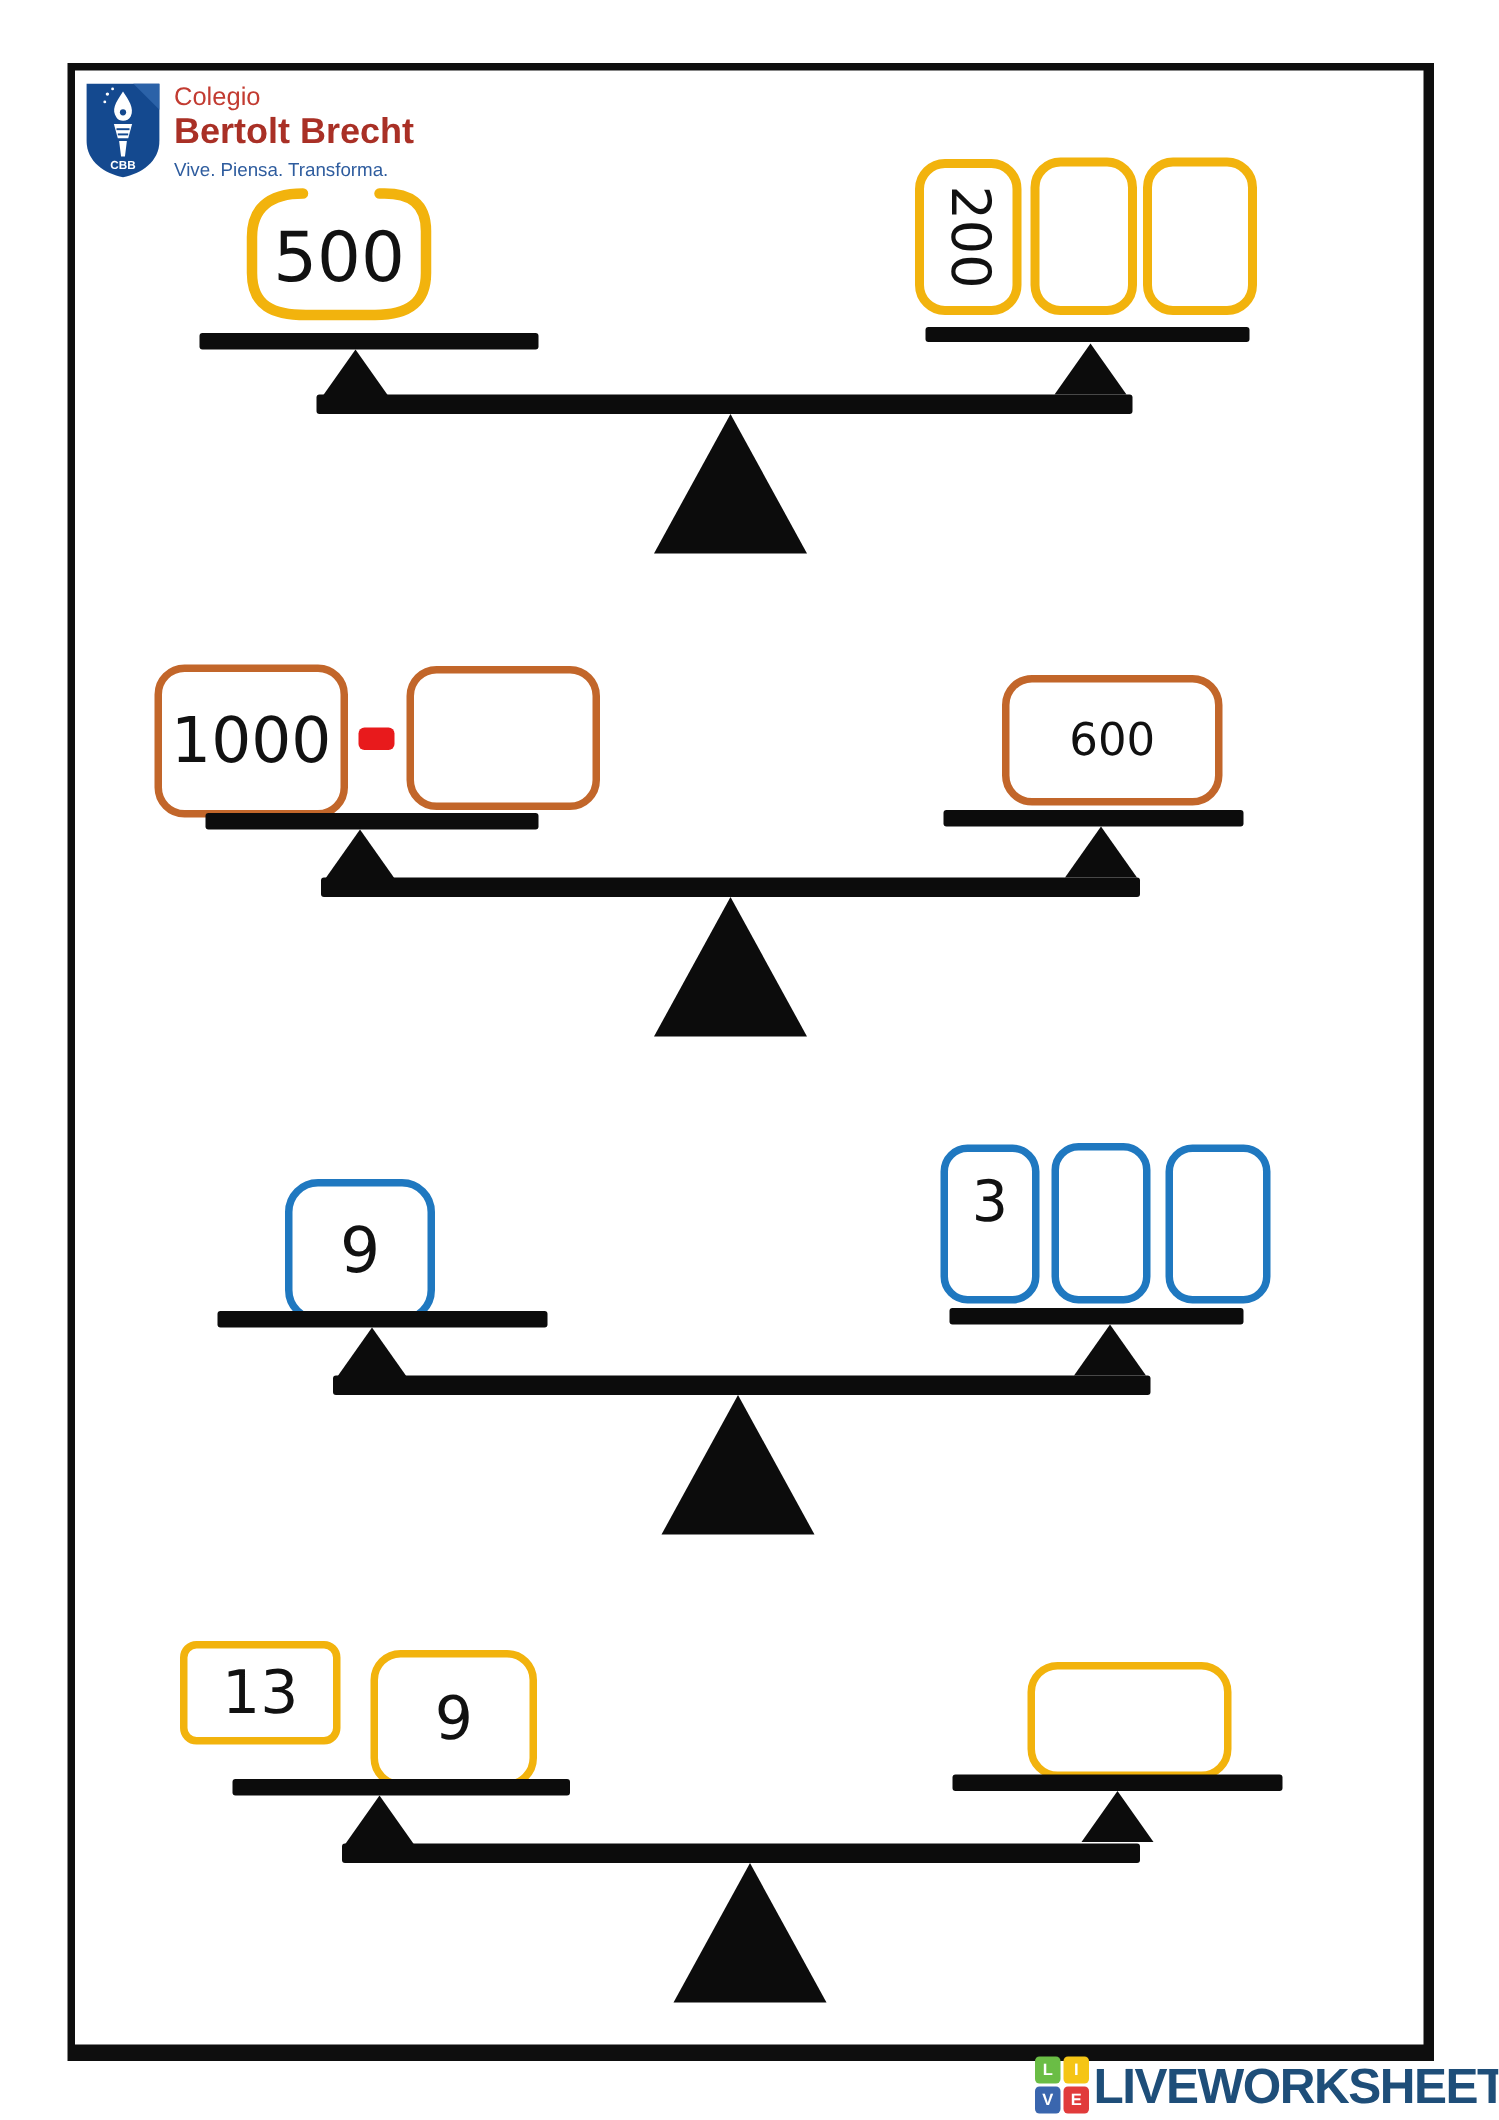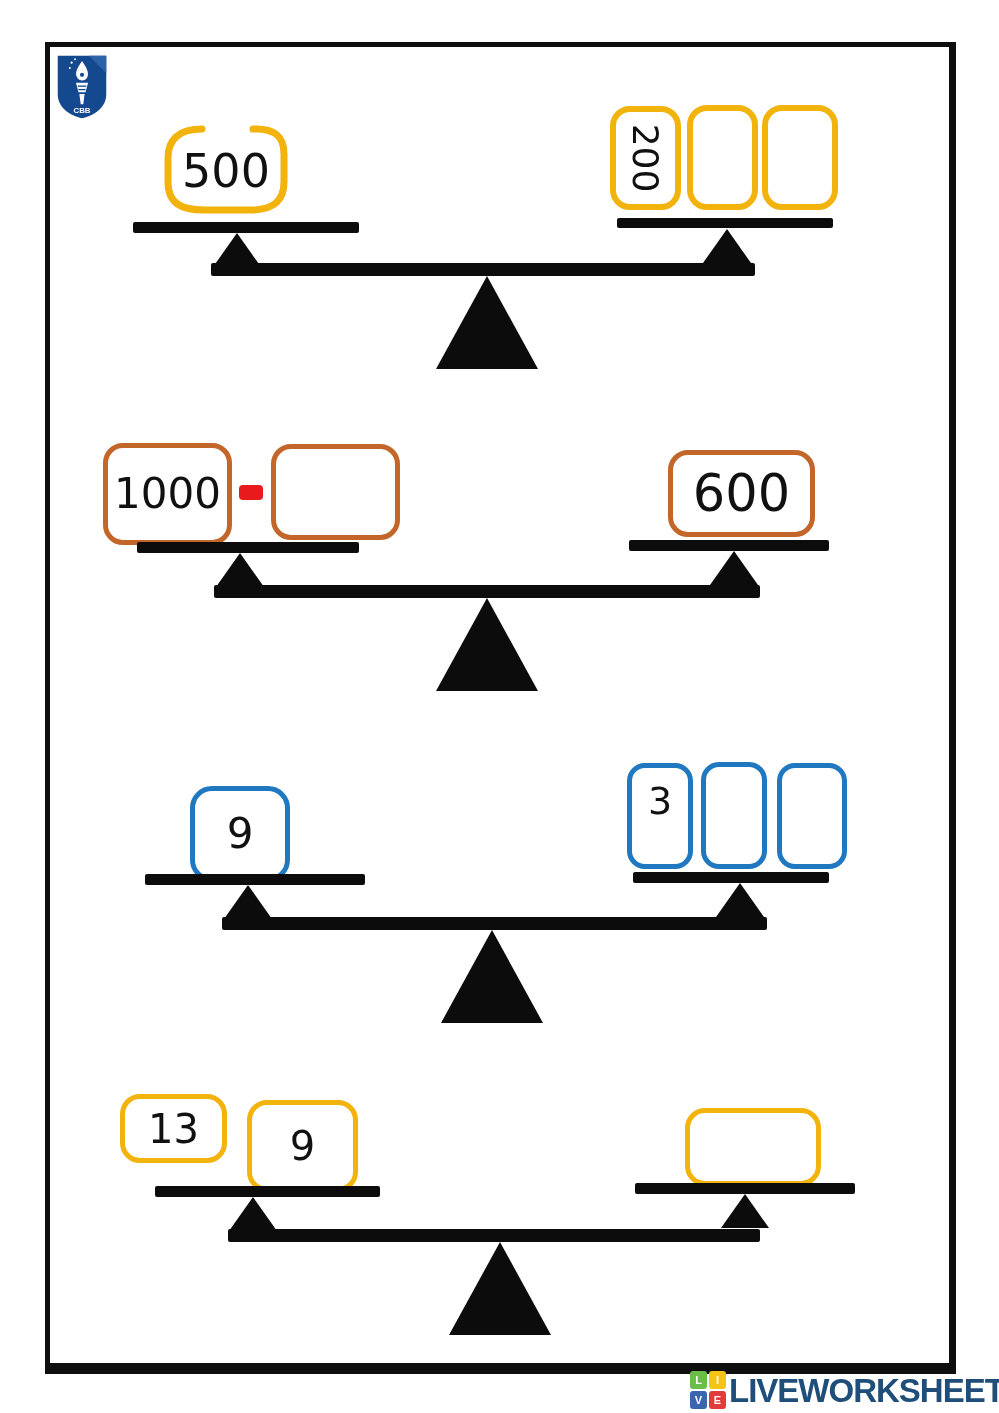--- a/index.html
+++ b/index.html
@@ -48,21 +48,21 @@
   .b1-plank-r{left:617px;top:218px;width:216px;height:10px;}
   .b1-ful-l{left:213px;top:233px;}
   .b1-ful-r{left:703px;top:229px;}
   .b1-beam{left:211px;top:263px;width:544px;height:13px;}
   .b1-pivot{left:436px;top:276px;}
   
   .b2-box1{left:103px;top:443px;width:129px;height:102px;}
   .b2-box1 span{font-size:42px;}
   .b2-box2{left:271px;top:444px;width:129px;height:96px;}
   .b2-boxr{left:668px;top:450px;width:147px;height:87px;}
-  .b2-boxr span{font-size:51px;}
+  .b2-boxr span{font-size:30px;}
   .b2-plank-l{left:137px;top:542px;width:222px;height:11px;}
   .b2-plank-r{left:629px;top:540px;width:200px;height:11px;}
   .b2-ful-l{left:216px;top:553px;}
   .b2-ful-r{left:710px;top:551px;}
   .b2-beam{left:214px;top:585px;width:546px;height:13px;}
   .b2-pivot{left:436px;top:598px;}
   
   .b3-box1{left:190px;top:786px;width:100px;height:96px;border-radius:22px;}
   .b3-box1 span{font-size:42px;}
   .b3-rb1{left:627px;top:763px;width:66px;height:106px;border-radius:18px;
@@ -70,21 +70,21 @@
   .b3-rb1 span{font-size:38px;padding-top:14px;}
   .b3-rb2{left:701px;top:762px;width:66px;height:107px;border-radius:18px;}
   .b3-rb3{left:777px;top:763px;width:70px;height:106px;border-radius:18px;}
   .b3-plank-l{left:145px;top:874px;width:220px;height:11px;}
   .b3-plank-r{left:633px;top:872px;width:196px;height:11px;}
   .b3-ful-l{left:224px;top:885px;}
   .b3-ful-r{left:716px;top:883px;}
   .b3-beam{left:222px;top:917px;width:545px;height:13px;}
   .b3-pivot{left:441px;top:930px;}
   
-  .b4-box1{left:120px;top:1094px;width:107px;height:69px;border-width:5px;}
+  .b4-box1{left:120px;top:1094px;width:107px;height:69px;border-width:5px;border-radius:11px;}
   .b4-box1 span{font-size:40px;}
   .b4-box2{left:247px;top:1100px;width:111px;height:92px;border-width:5px;}
   .b4-box2 span{font-size:40px;}
   .b4-boxr{left:685px;top:1108px;width:136px;height:78px;border-width:5px;}
   .b4-plank-l{left:155px;top:1186px;width:225px;height:11px;}
   .b4-plank-r{left:635px;top:1183px;width:220px;height:11px;}
   .b4-ful-l{left:229px;top:1197px;}
   .b4-ful-r{left:721px;top:1194px;}
   .b4-beam{left:228px;top:1229px;width:532px;height:13px;}
   .b4-pivot{left:449px;top:1242px;}
@@ -116,20 +116,25 @@
       <path d="M23 33 L37 33 L34 44 L26 44 Z" fill="#fff"></path>
       <line x1="25" y1="37" x2="35" y2="37" stroke="#14498F" stroke-width="1.5"></line>
       <line x1="26" y1="41" x2="34" y2="41" stroke="#14498F" stroke-width="1.5"></line>
       <path d="M27 46 L33 46 L31.5 58 L28.5 58 Z" fill="#fff"></path>
       <circle cx="18" cy="10" r="1.3" fill="#fff"></circle>
       <circle cx="22" cy="6" r="1.1" fill="#fff"></circle>
       <circle cx="16" cy="16" r="1.1" fill="#fff"></circle>
       <text x="30" y="68" text-anchor="middle" font-size="9" font-weight="bold" fill="#fff" font-family="Liberation Sans, sans-serif">CBB</text>
     </svg>
   </div>
+  <div class="logo-text">
+    <div class="logo-colegio">Colegio</div>
+    <div class="logo-name">Bertolt Brecht</div>
+    <div class="logo-tagline">Vive. Piensa. Transforma.</div>
+  </div>
 
   <div>
     <div class="basket">
       <svg width="148" height="97" viewBox="0 0 148 97">
         <path d="M50 9 C26 9 16 20 16 38 L16 62 C16 84 30 90 52 90 L98 90
                  C120 90 132 82 132 62 L132 34 C132 16 122 8 101 9" fill="none" stroke="#F2B30D" stroke-width="7" stroke-linecap="round"></path>
       </svg>
       <span>500</span>
     </div>
     <div class="numbox yellow b1-rb1">

